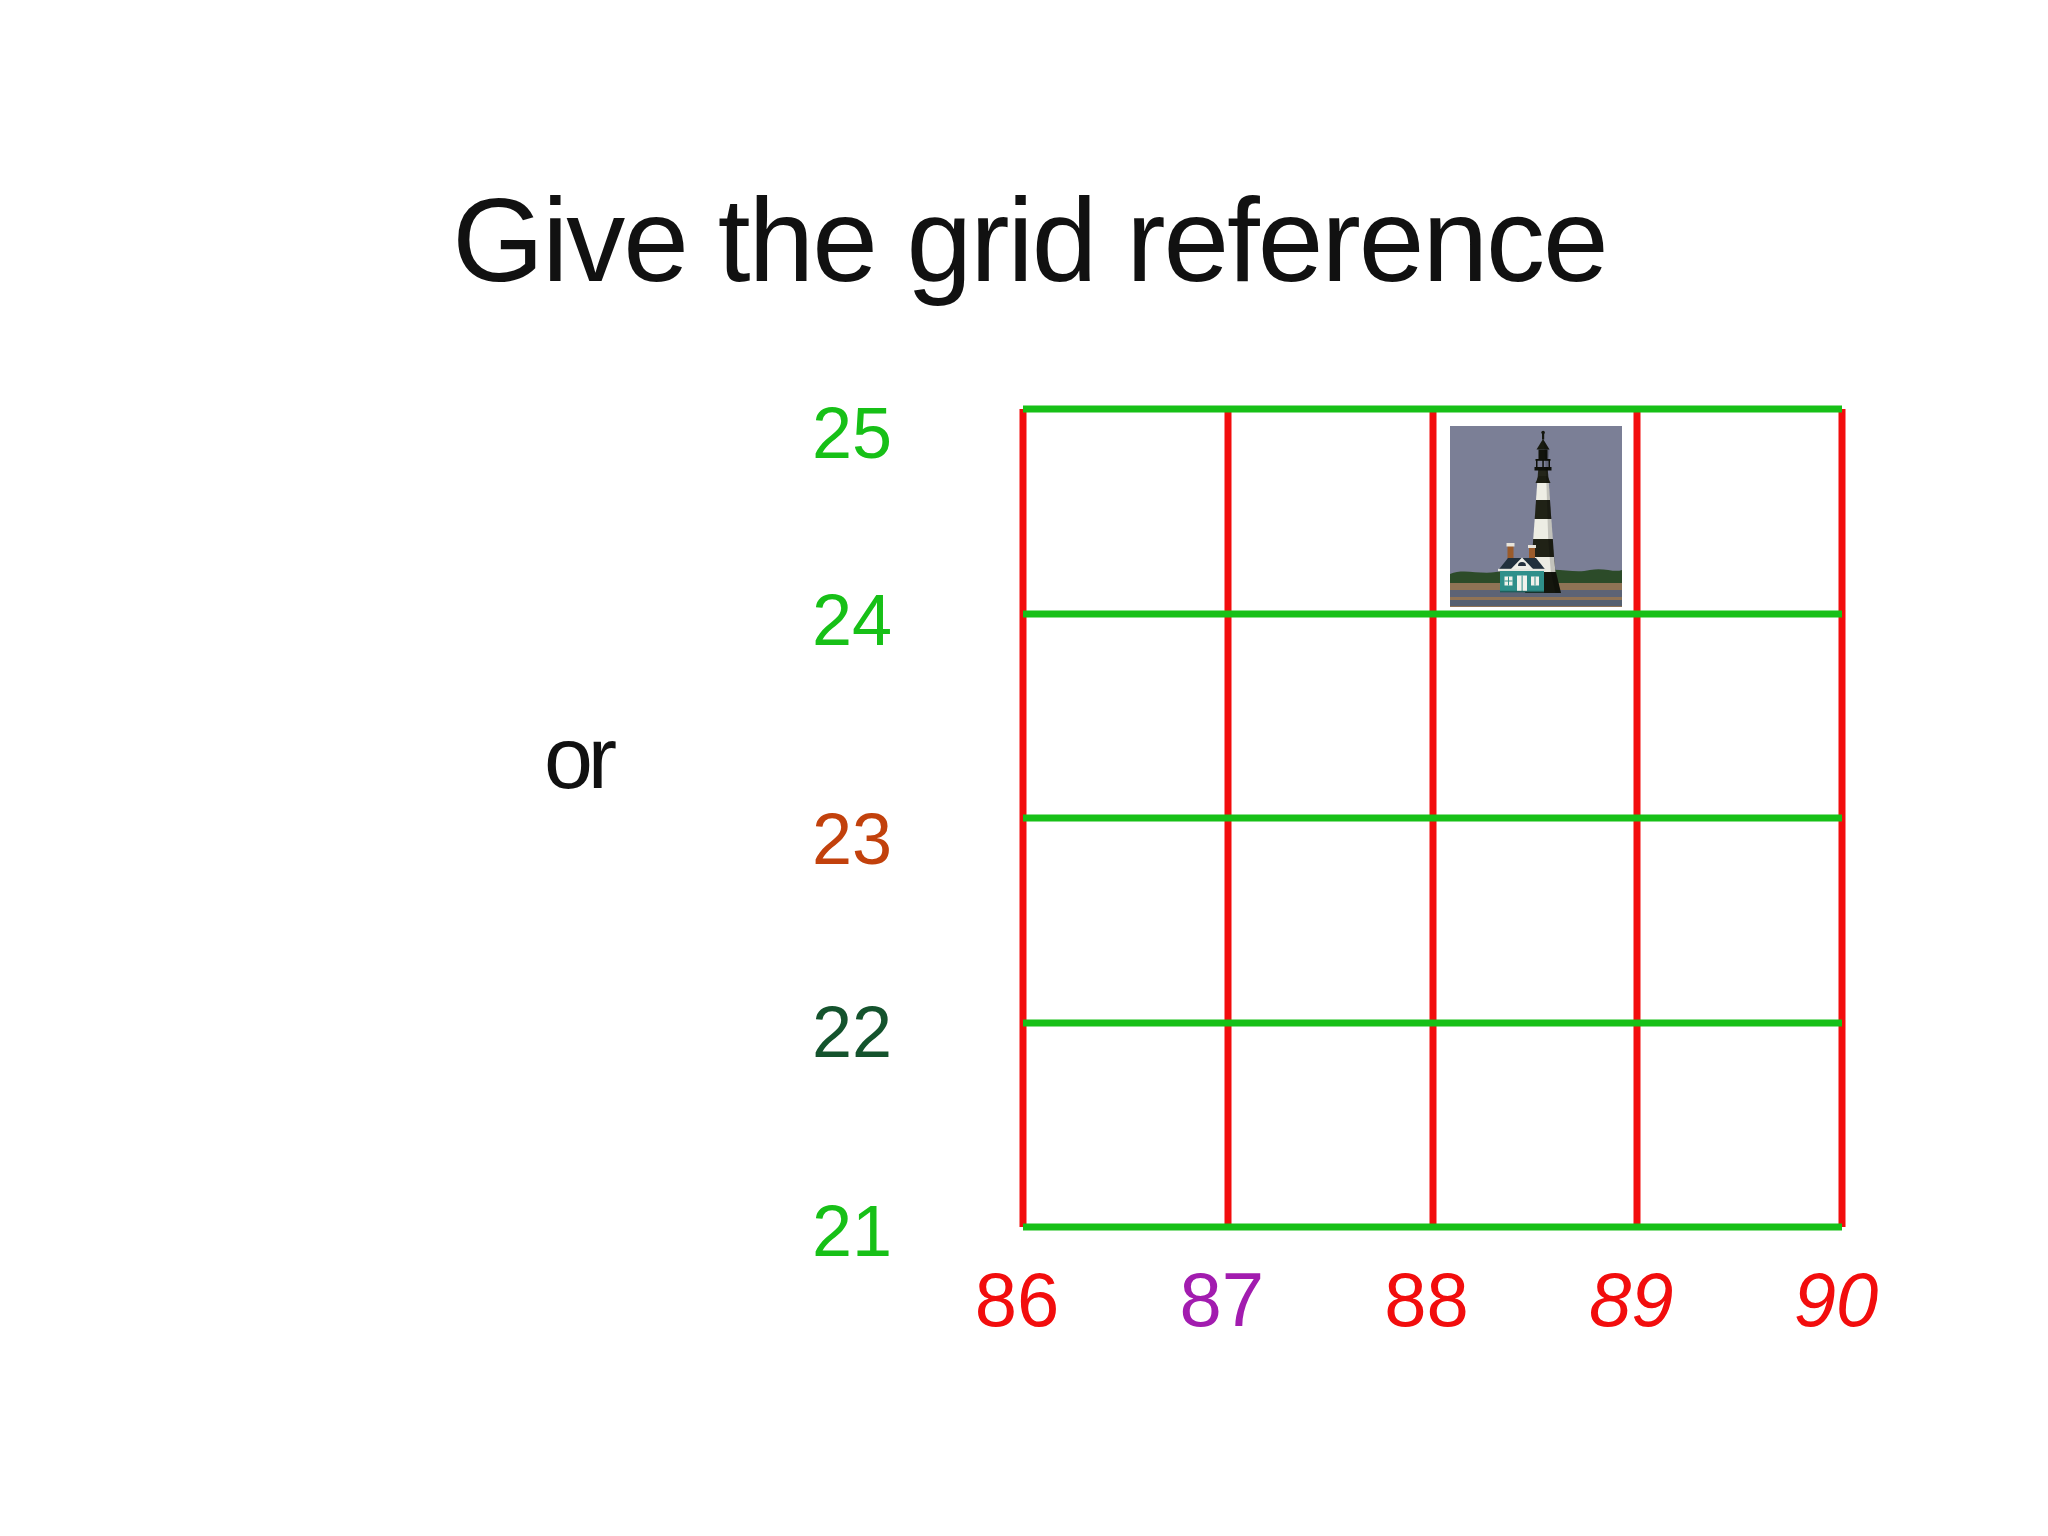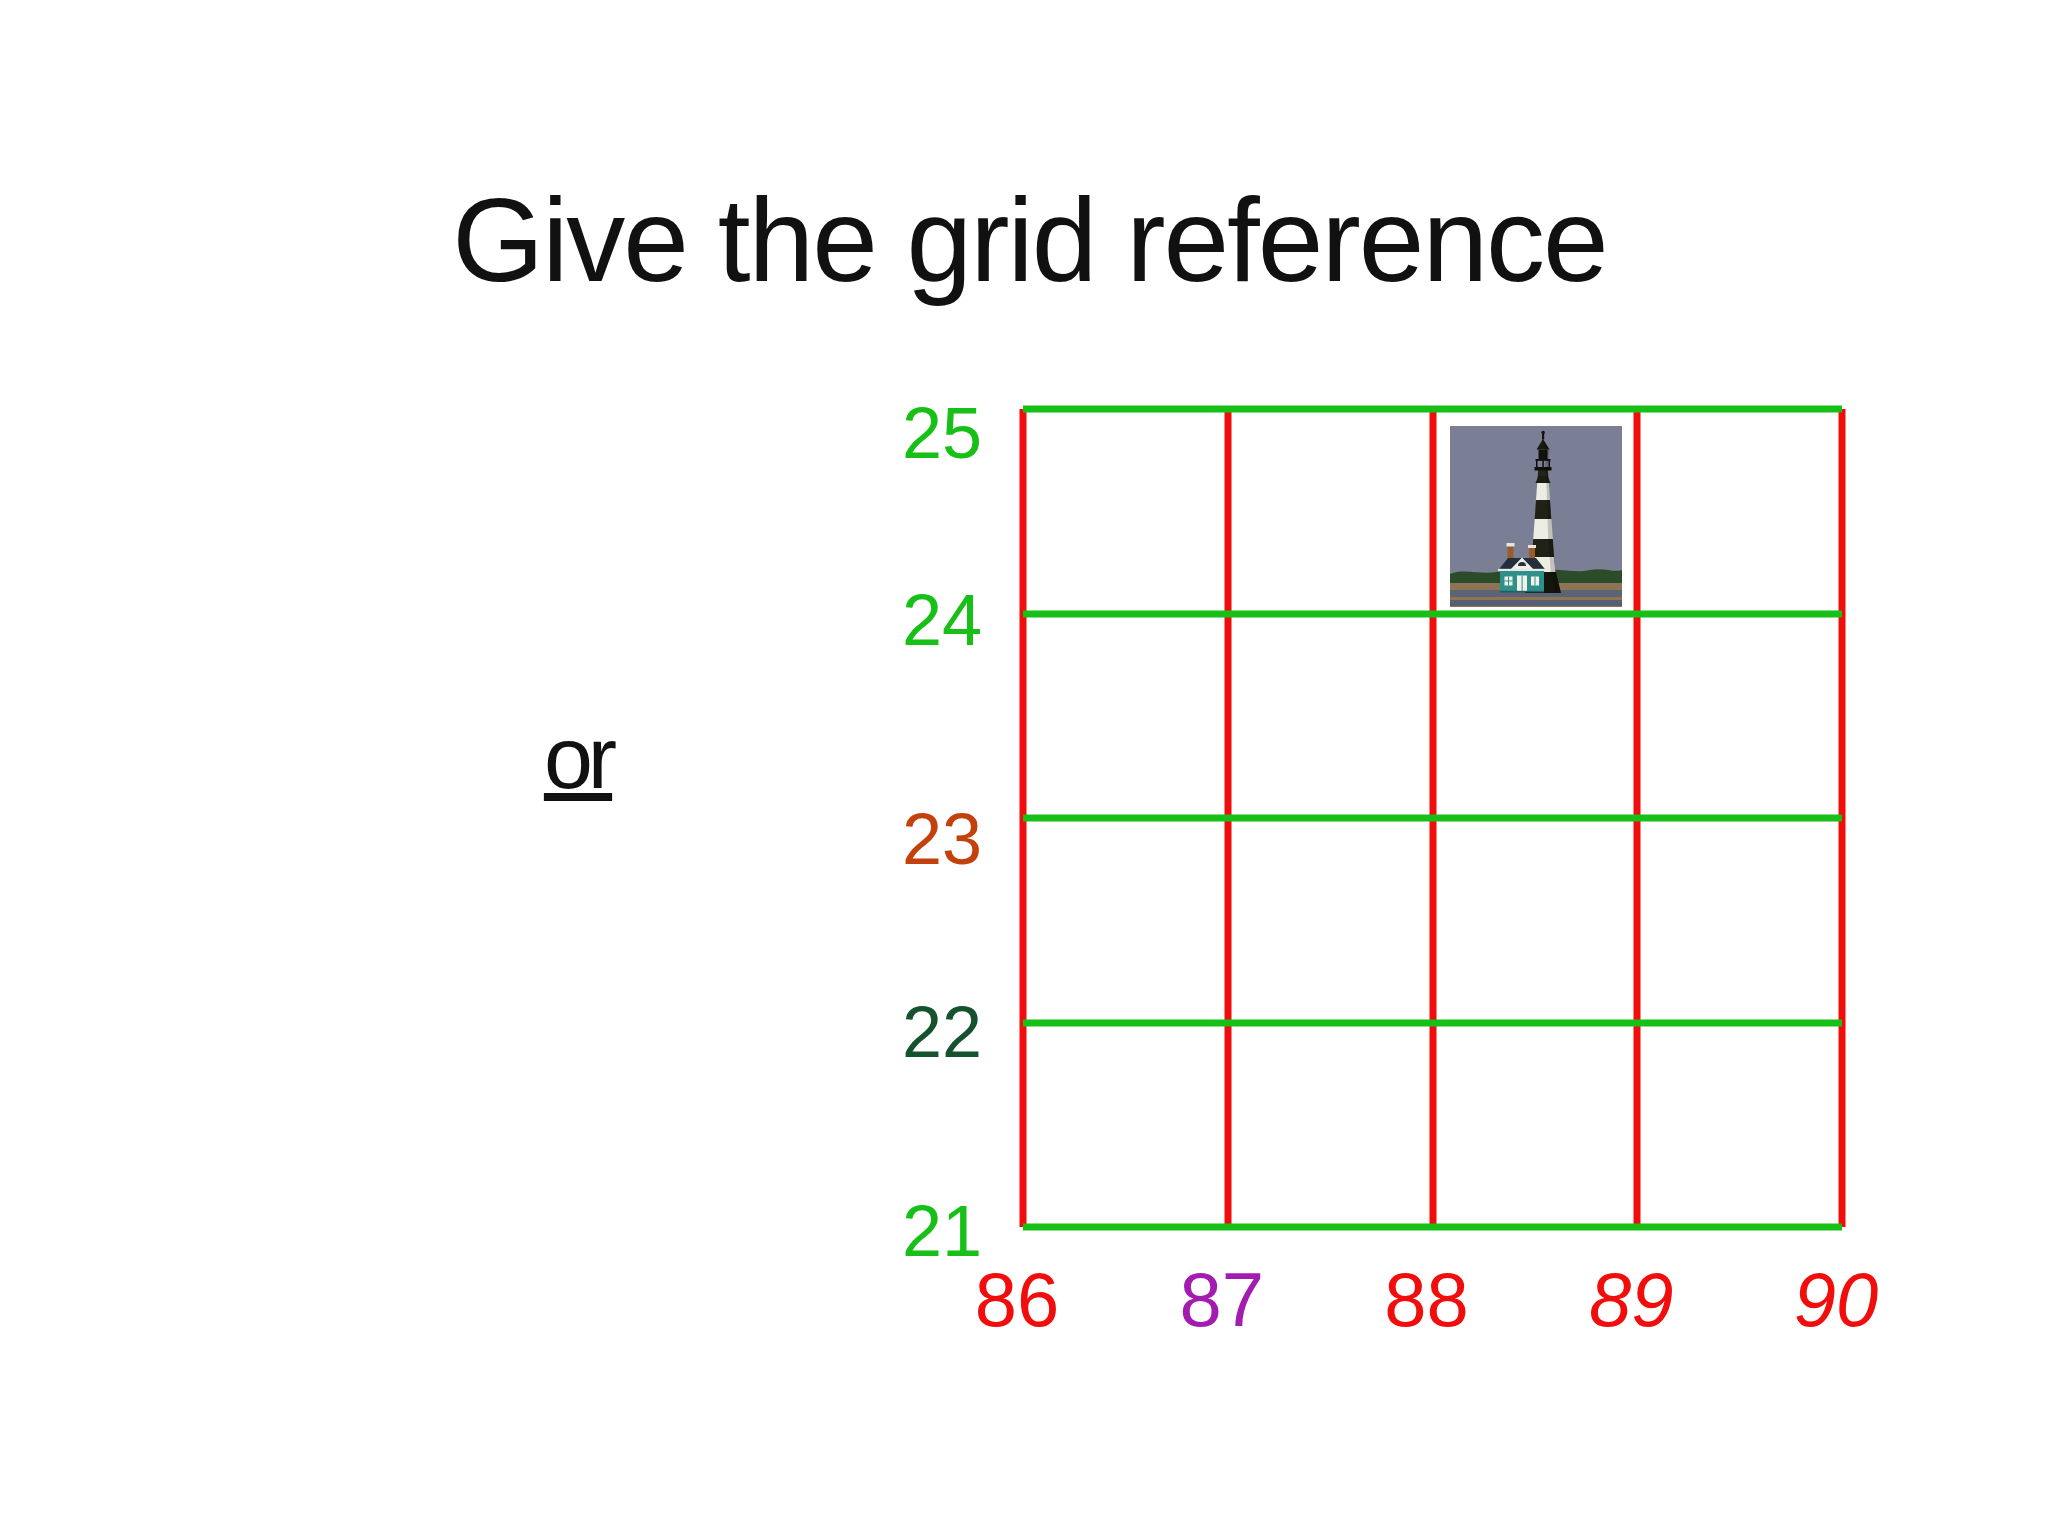--- a/index.html
+++ b/index.html
@@ -26,43 +26,43 @@
     left:358px; top:710px;
     width:440px;
     text-align:center;
     font-size:88px;
     line-height:96px;
     letter-spacing:-5px;
     white-space:nowrap;
   }
   .answer .red{color:#f20d0d;}
   .answer .green{color:#17c017;}
-  .answer .black{color:#111111;text-decoration:underline;}
+  .answer .black{color:#111111;}
   .grid{
     position:absolute;
     left:1023px; top:409px;
     width:819px; height:818px;
   }
   .v-line{
     position:absolute;
     top:0; width:7px; height:100%;
     background:#f20d0d;
     transform:translateX(-50%);
   }
   .h-line{
     position:absolute;
     left:0; height:7px; width:100%;
     background:#17c017;
     transform:translateY(-50%);
   }
   .y-label{
     position:absolute;
-    right:1066px;
+    right:1036px;
     width:200px;
-    text-align:right;
+    text-align:left;
     font-size:72px;
     line-height:72px;
     color:#17c017;
   }
   .x-label{
     position:absolute;
     top:1262px;
     width:160px;
     text-align:center;
     font-size:76px;

